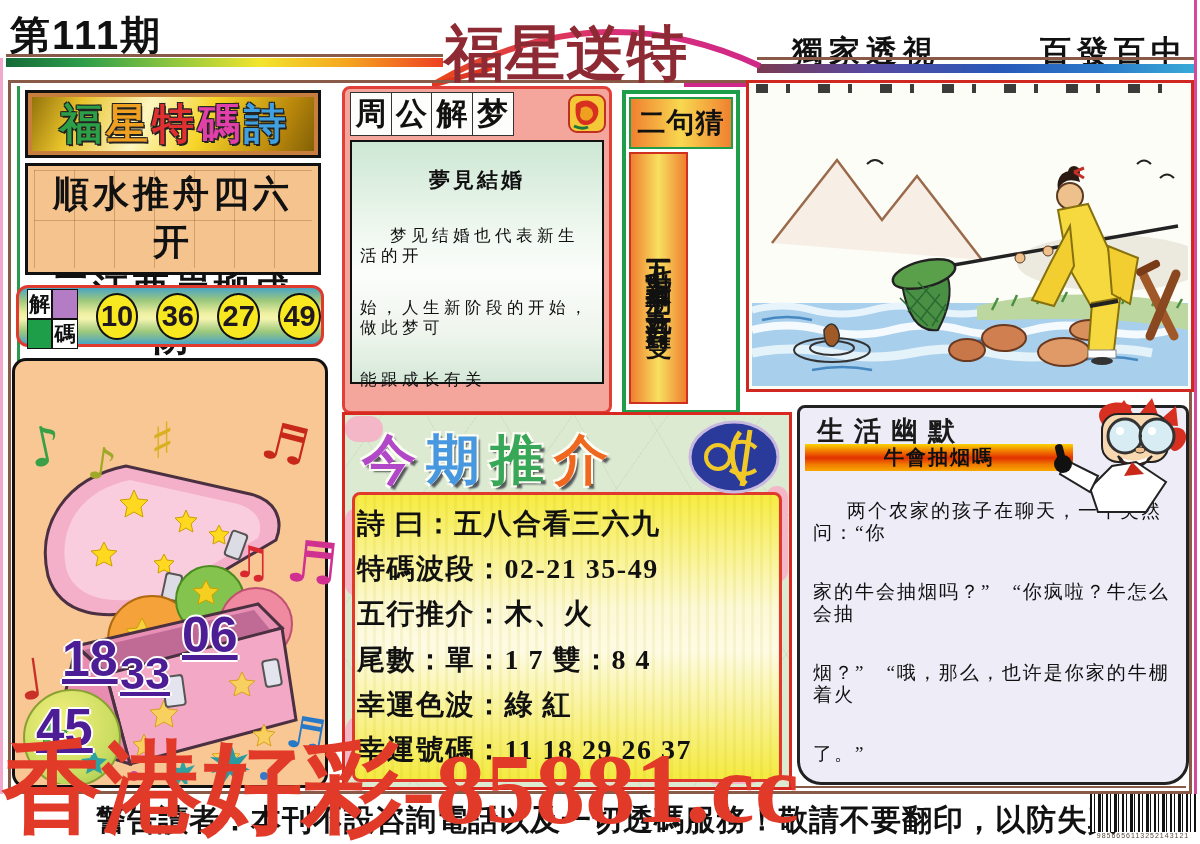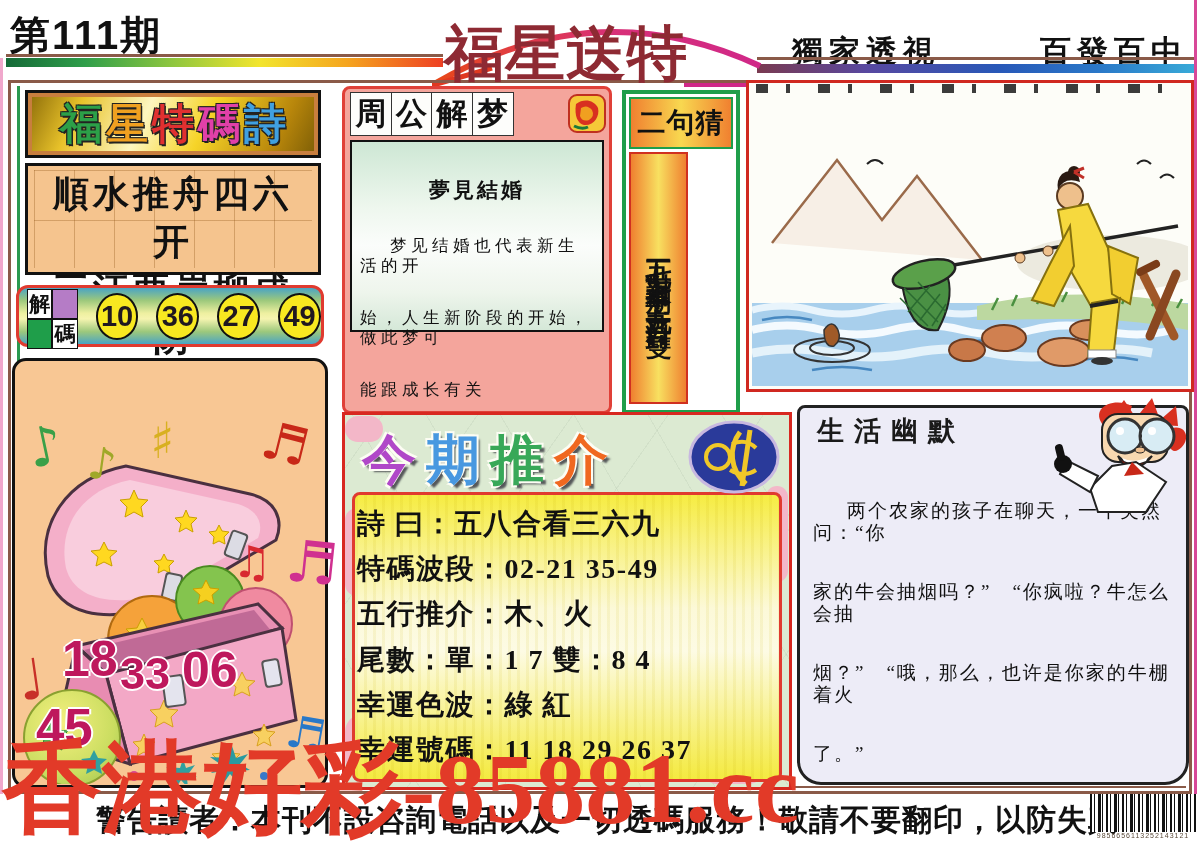--- a/index.html
+++ b/index.html
@@ -61,34 +61,34 @@
       background:#f8e820; display:flex; align-items:center; justify-content:center;
       font-size:29px; font-weight:900; color:#201820; }
 
   
   .treasure-box { left:12px; top:358px; width:316px; height:430px; border:3px solid #111;
       border-radius:14px; background:#f8c794; z-index:3; }
   .treasure-banner { left:32px; top:368px; width:276px; height:56px; border:3px solid #111; z-index:5;
       display:flex; align-items:center; justify-content:center;
       font-size:35px; font-weight:900; letter-spacing:4px; color:#111;
       font-family:"Liberation Serif",serif; }
-  .treasure-num { position:absolute; z-index:6; font-weight:900; color:#be185d;
-      text-shadow:2px 0 0 #fff,-2px 0 0 #fff,0 2px 0 #fff,0 -2px 0 #fff; }
+  .treasure-num { position:absolute; z-index:6; font-weight:900; color:#4c1d95;
+      text-shadow:2px 0 0 #fff,-2px 0 0 #fff,0 2px 0 #fff,0 -2px 0 #fff;text-decoration:underline; }
   .note { position:absolute; z-index:5; line-height:1; font-family:"DejaVu Sans",sans-serif; }
 
   
   .dream-box { left:342px; top:86px; width:270px; height:328px; border:3px solid #e04038;
       border-radius:8px; background:#f4a59c; z-index:3; }
   .dream-title { left:350px; top:92px; z-index:4; display:flex; }
   .dream-title div { width:42px; height:44px; background:#fdfdfb; border:1.5px solid #333;
       margin-right:-1.5px; display:flex; align-items:center; justify-content:center;
       font-family:"Liberation Serif",serif; font-size:31px; font-weight:900; }
-  .dream-panel { left:350px; top:140px; width:254px; height:192px; border:2px solid #111; z-index:4;
+  .dream-panel { left:350px; top:140px; width:254px; height:244px; border:2px solid #111; z-index:4;
       background:linear-gradient(180deg,#cde7d4 0%,#eef7ee 35%,#fbfdfb 55%,#eef5ec 80%,#d5e8d8 100%);
-      padding:28px 8px; }
+      padding:18px 8px; }
   .dream-sub { text-align:center; font-family:"Liberation Serif",serif; font-size:21px;
       font-weight:900; letter-spacing:3px; margin-top:6px; }
   .dream-line { font-family:"Liberation Serif",serif; font-size:16.5px; letter-spacing:4.5px;
       margin-top:32px; line-height:20px; }
   .dream-line.first { text-indent:30px; }
 
   
   .erju { left:622px; top:90px; width:118px; height:324px; border:4px solid #1f9e4a;
       background:#fff; z-index:3; padding:3px; }
   .erju-head { border:2px solid #1f9e4a; height:52px;
@@ -270,21 +270,21 @@
     <path d="M80,322 l4,8 9,1 -7,6 2,9 -8,-4 -8,4 2,-9 -7,-6 9,-1 z" fill="#30a0a0"></path>
 
     <path d="M214,330 l4,-12 4,12 12,-4 -8,10 10,6 -13,1 2,13 -9,-10 -7,10 0,-13 -12,2 9,-9 -10,-7 z" fill="#2a9aa0"></path>
     <path d="M166,340 l3,-9 3,9 9,-3 -6,8 8,4 -10,1 1,10 -7,-8 -5,8 0,-10 -9,1 7,-7 -8,-5 z" fill="#30a0a0"></path>
     <circle cx="120" cy="348" r="5" fill="#d84898"></circle>
     <circle cx="250" cy="348" r="4" fill="#3878c8"></circle>
   </svg>
 
   <span class="abs treasure-num" style="left:62px; top:630px; font-size:50px">18</span>
   <span class="abs treasure-num" style="left:120px; top:648px; font-size:45px">33</span>
-  <span class="abs treasure-num" style="left:182px; top:641px; font-size:50px">06</span>
+  <span class="abs treasure-num" style="left:182px; top:606px; font-size:50px">06</span>
   <span class="abs treasure-num" style="left:36px; top:698px; font-size:51px">45</span>
 
   <span class="note" style="left:28px; top:420px; font-size:54px; color:#3aa048; transform:rotate(-12deg)">♪</span>
   <span class="note" style="left:88px; top:442px; font-size:44px; color:#a0a828; transform:rotate(8deg)">♪</span>
   <span class="note" style="left:150px; top:416px; font-size:50px; color:#d8b020">♯</span>
   <span class="note" style="left:262px; top:418px; font-size:52px; color:#c82818; transform:rotate(14deg)">♬</span>
   <span class="note" style="left:232px; top:540px; font-size:44px; color:#d82830">♫</span>
   <span class="note" style="left:286px; top:534px; font-size:58px; color:#d03090; transform:rotate(6deg)">♬</span>
   <span class="note" style="left:18px; top:652px; font-size:56px; color:#c83028; transform:rotate(-8deg)">♩</span>
   <span class="note" style="left:286px; top:712px; font-size:44px; color:#2878c8; transform:rotate(10deg)">♬</span>
@@ -389,20 +389,21 @@
     <div class="rec-row">詩 曰：五八合看三六九</div>
     <div class="rec-row">特碼波段：02-21 35-49</div>
     <div class="rec-row">五行推介：木、火</div>
     <div class="rec-row">尾數：單：1 7  雙：8 4</div>
     <div class="rec-row">幸運色波：綠  紅</div>
     <div class="rec-row">幸運號碼：11 18 29 26 37</div>
   </div>
 
   <div class="abs humor-box"></div>
   <div class="abs humor-title">生活幽默</div>
+  <div class="abs humor-banner">牛會抽烟嗎</div>
   <div class="abs humor-body">
     <div class="humor-line first">两个农家的孩子在聊天，一个突然问：“你</div>
     <div class="humor-line">家的牛会抽烟吗？”　“你疯啦？牛怎么会抽</div>
     <div class="humor-line">烟？”　“哦，那么，也许是你家的牛棚着火</div>
     <div class="humor-line">了。”</div>
   </div>
   <svg class="abs mascot" width="146" height="118" viewBox="0 0 146 118">
     <path d="M60,26 L76,4 L88,22 L104,2 L112,24 L128,10 L130,30 Z" fill="#d83020"></path>
     <path d="M118,34 C140,24 144,46 130,54 C124,58 118,50 118,34 Z" fill="#d83020"></path>
     <path d="M56,30 C40,12 66,0 84,10 L80,22 Z" fill="#d83020"></path>

